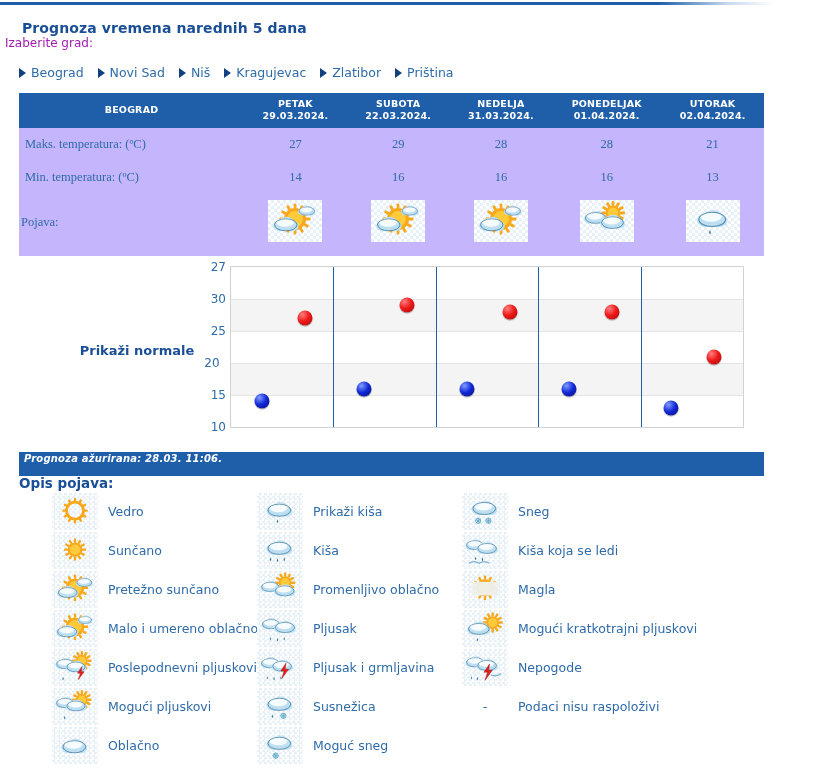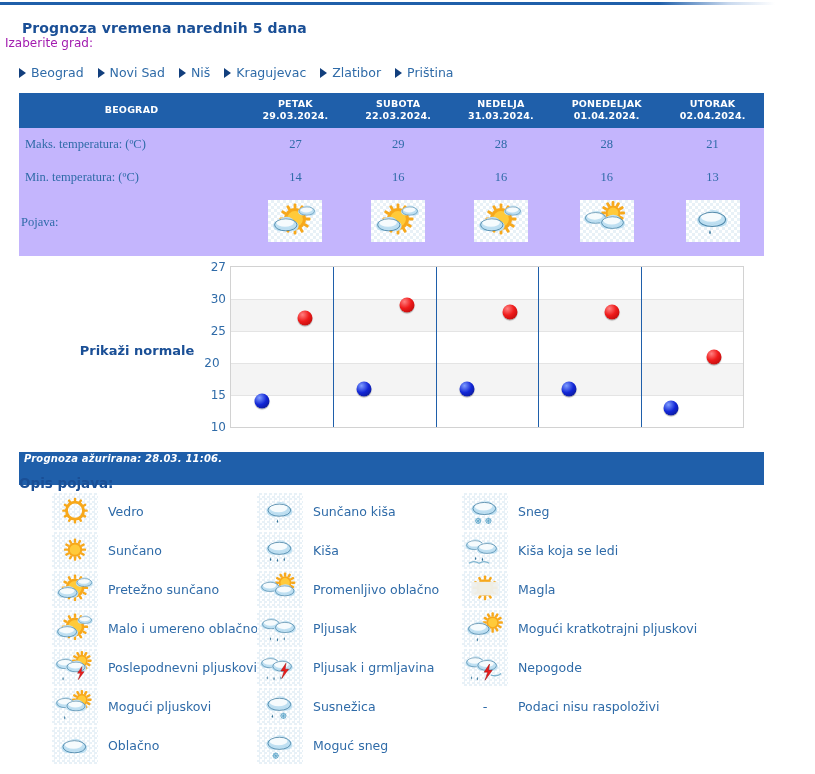--- a/index.html
+++ b/index.html
@@ -101,21 +101,21 @@
     background:radial-gradient(circle at 33% 28%, #ff8080 0%, #ef1b1b 45%, #a80606 100%);
     box-shadow:0 1px 1px rgba(0,0,0,.35);
   }
   .dot.min{
     background:radial-gradient(circle at 33% 28%, #7f9dff 0%, #1226d6 48%, #0a1478 100%);
     box-shadow:0 1px 1px rgba(0,0,0,.35);
   }
 
   
   .updated-bar{
-    position:absolute; left:19px; top:452px; width:745px; height:33px;
+    position:absolute; left:19px; top:452px; width:745px; height:24px;
     background:#1f5faa; color:#ffffff;
     font-size:10px; font-style:italic; font-weight:bold;
     padding:1px 4px 0 5px; letter-spacing:.2px;
   }
 
   
   .legend-title{
     position:absolute; left:19px; top:475px;
     font-size:13.5px; font-weight:bold; color:#1a4f96;
   }
@@ -628,21 +628,21 @@
     <ellipse cx="17" cy="9" rx="10" ry="8" fill="#bfe0f2"></ellipse>
     <ellipse cx="24" cy="12.5" rx="8" ry="6.5" fill="#bfe0f2"></ellipse>
     <ellipse cx="16" cy="11" rx="14" ry="7.5" fill="#bfe0f2"></ellipse>
     <ellipse cx="15" cy="8" rx="11" ry="5.5" fill="#ffffff" opacity=".85"></ellipse>
     <path d="M2 13 q14 6 28 0 q-13 6 -28 0z" fill="#2e6f96" opacity=".45"></path>
     <ellipse cx="16" cy="11" rx="14" ry="7.5" fill="none" stroke="#2e6f96" stroke-width="1.1" opacity=".8"></ellipse>
   </g>
             <path d="M24 30 q-1.6 3.2 0 4.2 q1.6 -1 0 -4.2z" fill="#2e6f96"></path>
           </svg>
         </span>
-        <span class="legtext">Sunčano kiša</span>
+        <span class="legtext">Prikaži kiša</span>
       </div>
       <div class="legrow">
         <span class="legicon">
           <svg width="46" height="37" viewBox="0 0 54 42">
             <g transform="translate(11,8) scale(0.95)">
     <ellipse cx="9" cy="12" rx="9" ry="7" fill="#bfe0f2"></ellipse>
     <ellipse cx="17" cy="9" rx="10" ry="8" fill="#bfe0f2"></ellipse>
     <ellipse cx="24" cy="12.5" rx="8" ry="6.5" fill="#bfe0f2"></ellipse>
     <ellipse cx="16" cy="11" rx="14" ry="7.5" fill="#bfe0f2"></ellipse>
     <ellipse cx="15" cy="8" rx="11" ry="5.5" fill="#ffffff" opacity=".85"></ellipse>

